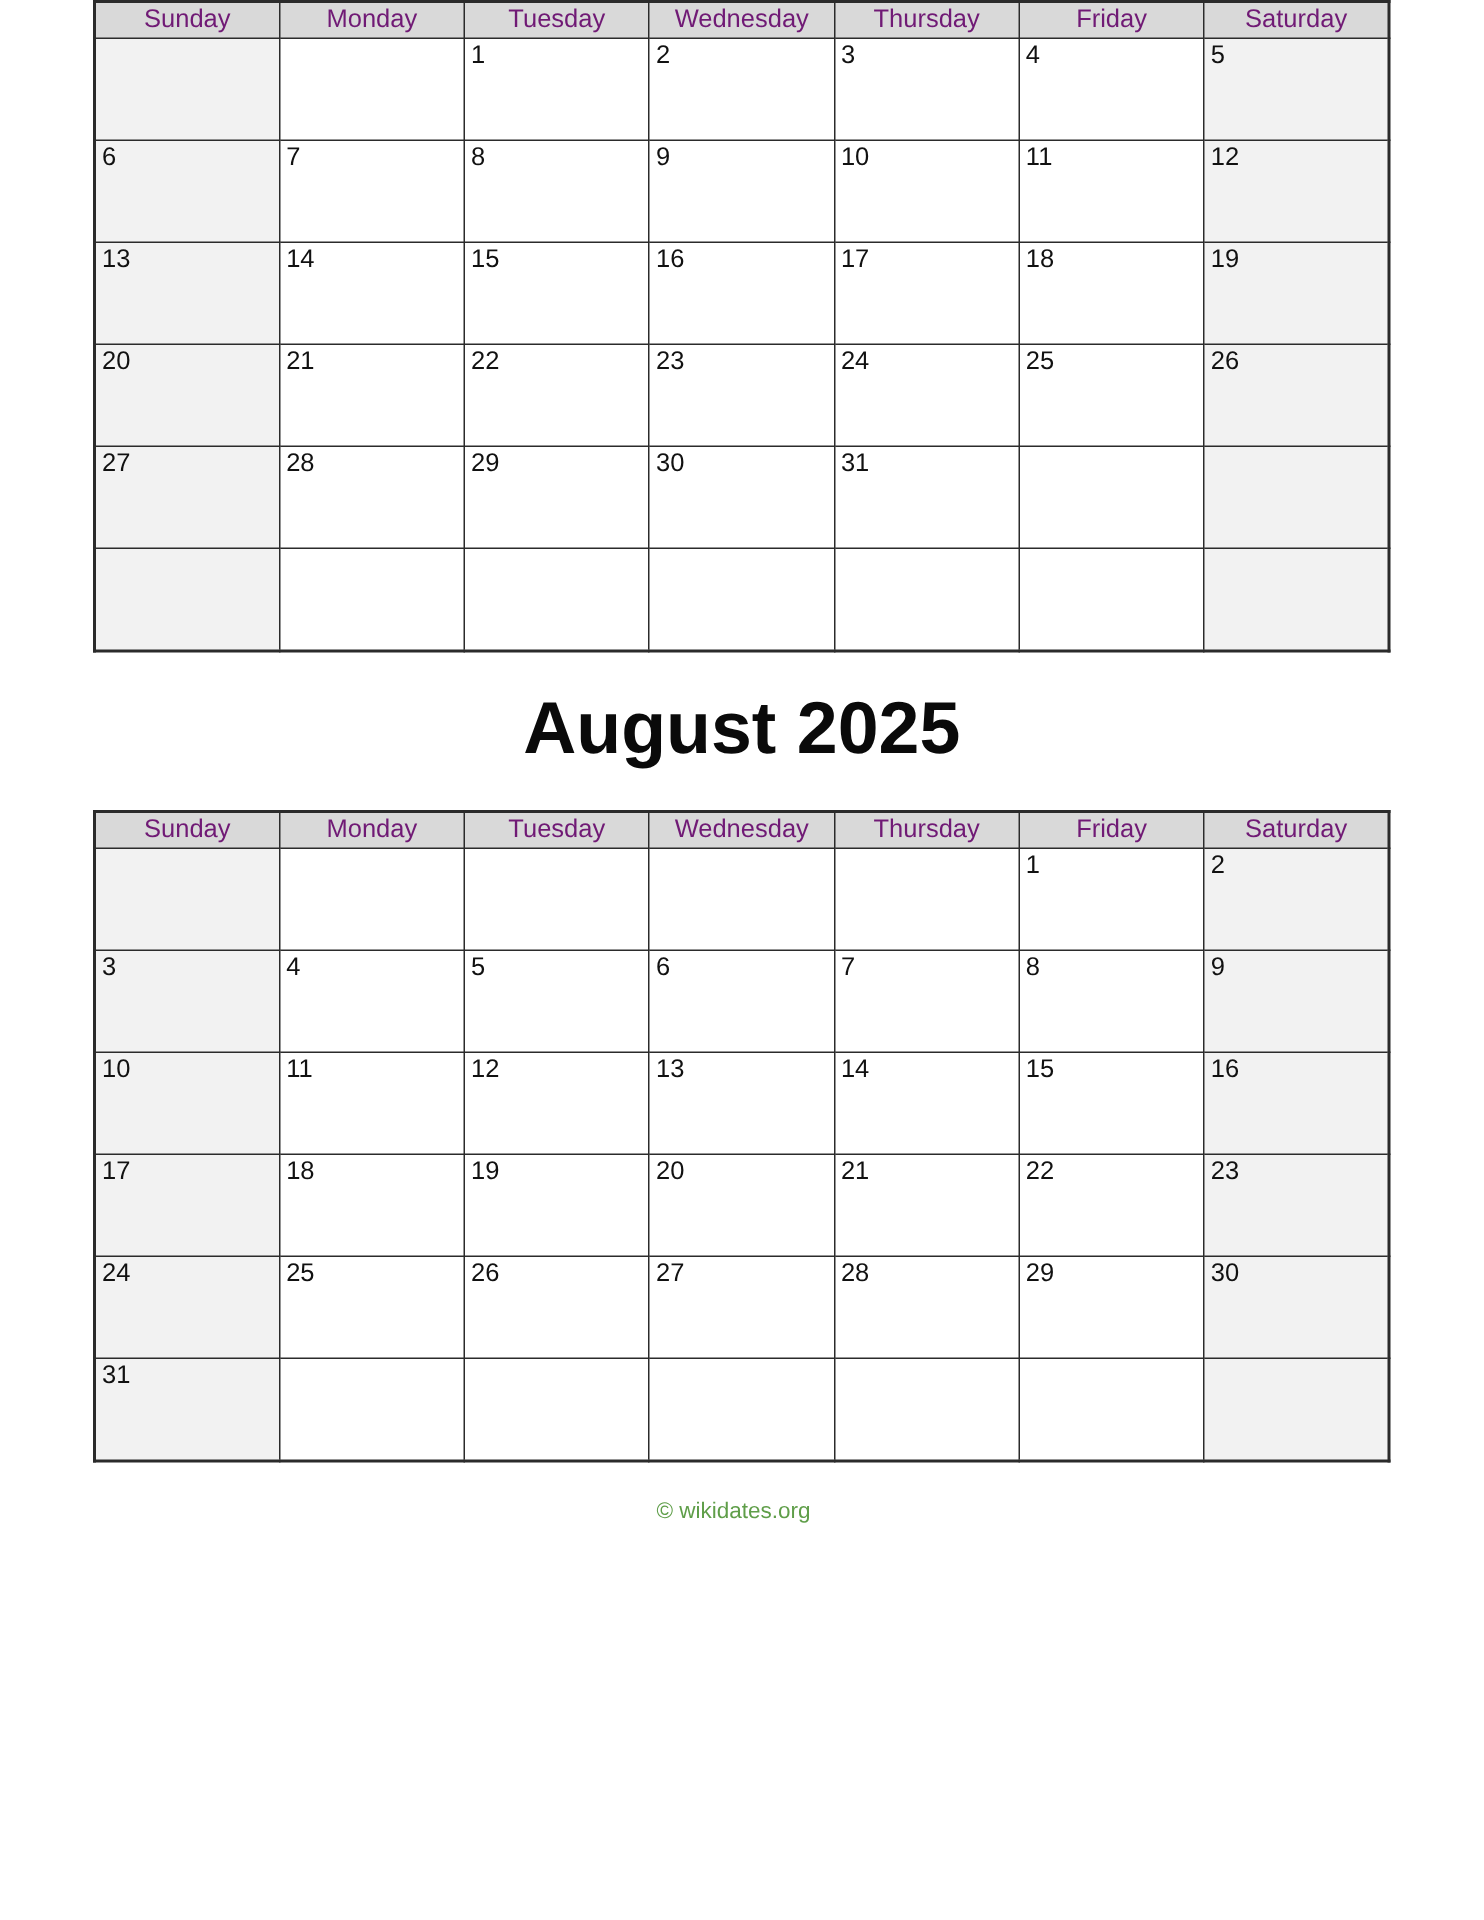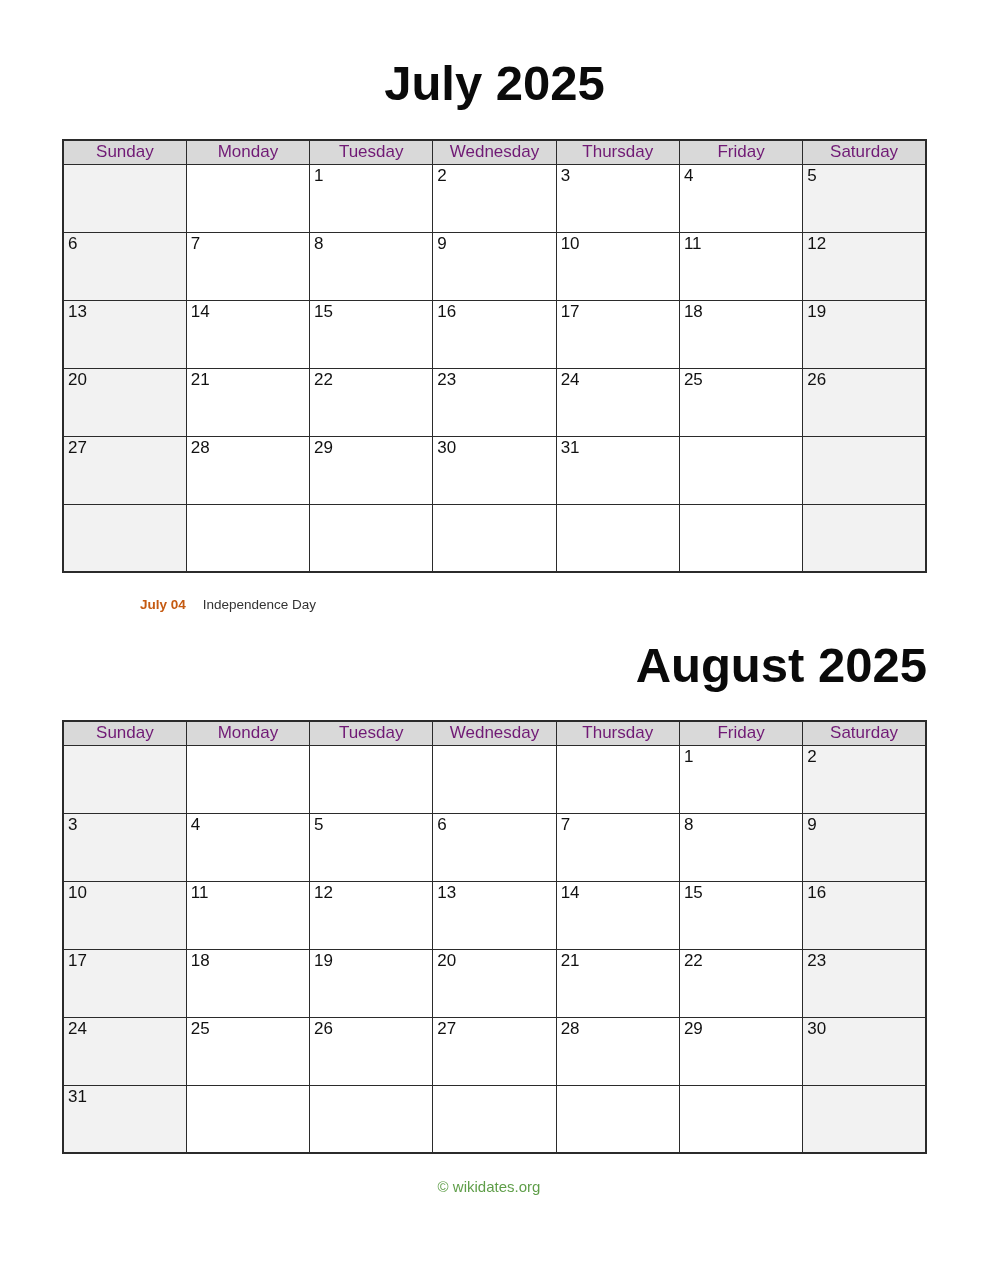--- a/index.html
+++ b/index.html
@@ -28,21 +28,21 @@
   .cal-title {
     margin: 0;
     text-align: center;
     font-size: 49px;
     line-height: 1.04;
     font-weight: 600;
     color: var(--title-color);
     letter-spacing: 0;
   }
   .title-july   { padding-top: 58px; margin-bottom: 30px; }
-  .title-august { padding-top: 26px; margin-bottom: 29px; text-align: right; }
+  .title-august { padding-top: 26px; margin-bottom: 29px; }
 
   table.calendar {
     border-collapse: collapse;
     width: 865px;
     table-layout: fixed;
     border: 2.5px solid var(--border);
   }
   table.calendar th,
   table.calendar td {
     border: 1.5px solid var(--border);
@@ -90,21 +90,20 @@
     color: var(--footer-green);
     text-decoration: none;
     cursor: pointer;
   }
 </style>
 </head>
 <body>
 
 <div class="content">
 
-  <h1 class="cal-title title-july">July 2025</h1>
 
   <table class="calendar">
       <thead>
         <tr>
           <th class="dayhead">Sunday</th>
           <th class="dayhead">Monday</th>
           <th class="dayhead">Tuesday</th>
           <th class="dayhead">Wednesday</th>
           <th class="dayhead">Thursday</th>
           <th class="dayhead">Friday</th>
@@ -162,23 +161,20 @@
           <td class="daycell"></td>
           <td class="daycell"></td>
           <td class="daycell"></td>
           <td class="daycell"></td>
           <td class="daycell"></td>
           <td class="daycell weekend"></td>
         </tr>
       </tbody>
     </table>
 
-  <div class="holiday-note">
-    <span class="holiday-date">July 04</span><span class="holiday-name">Independence Day</span>
-  </div>
 
   <h1 class="cal-title title-august">August 2025</h1>
 
   <table class="calendar">
       <thead>
         <tr>
           <th class="dayhead">Sunday</th>
           <th class="dayhead">Monday</th>
           <th class="dayhead">Tuesday</th>
           <th class="dayhead">Wednesday</th>

